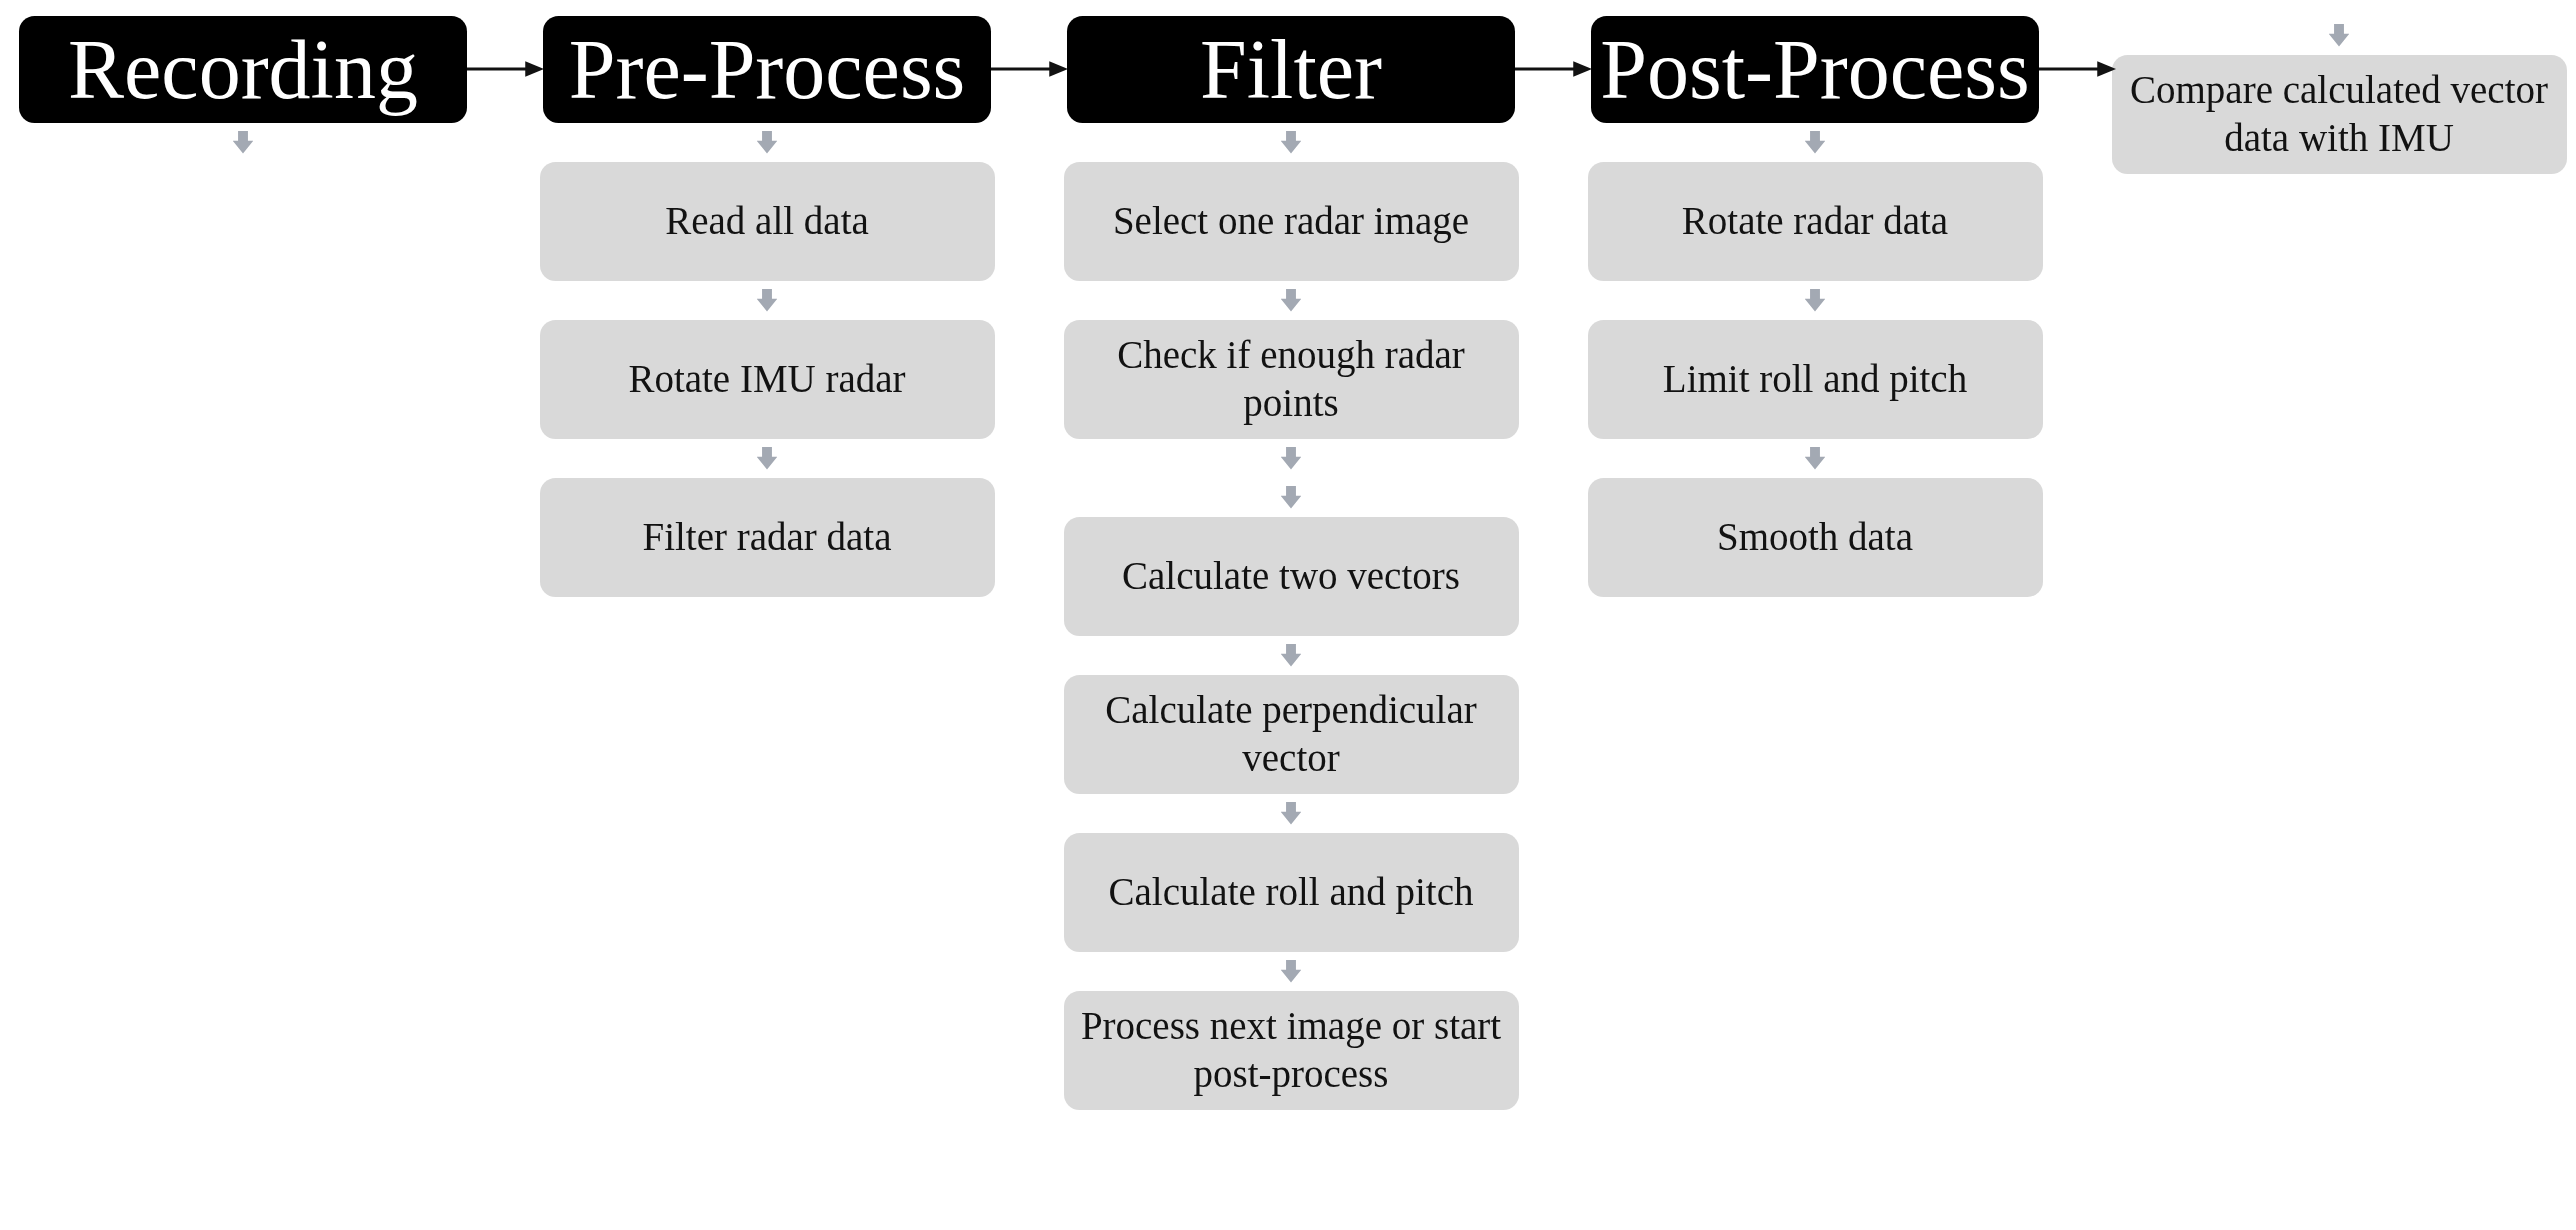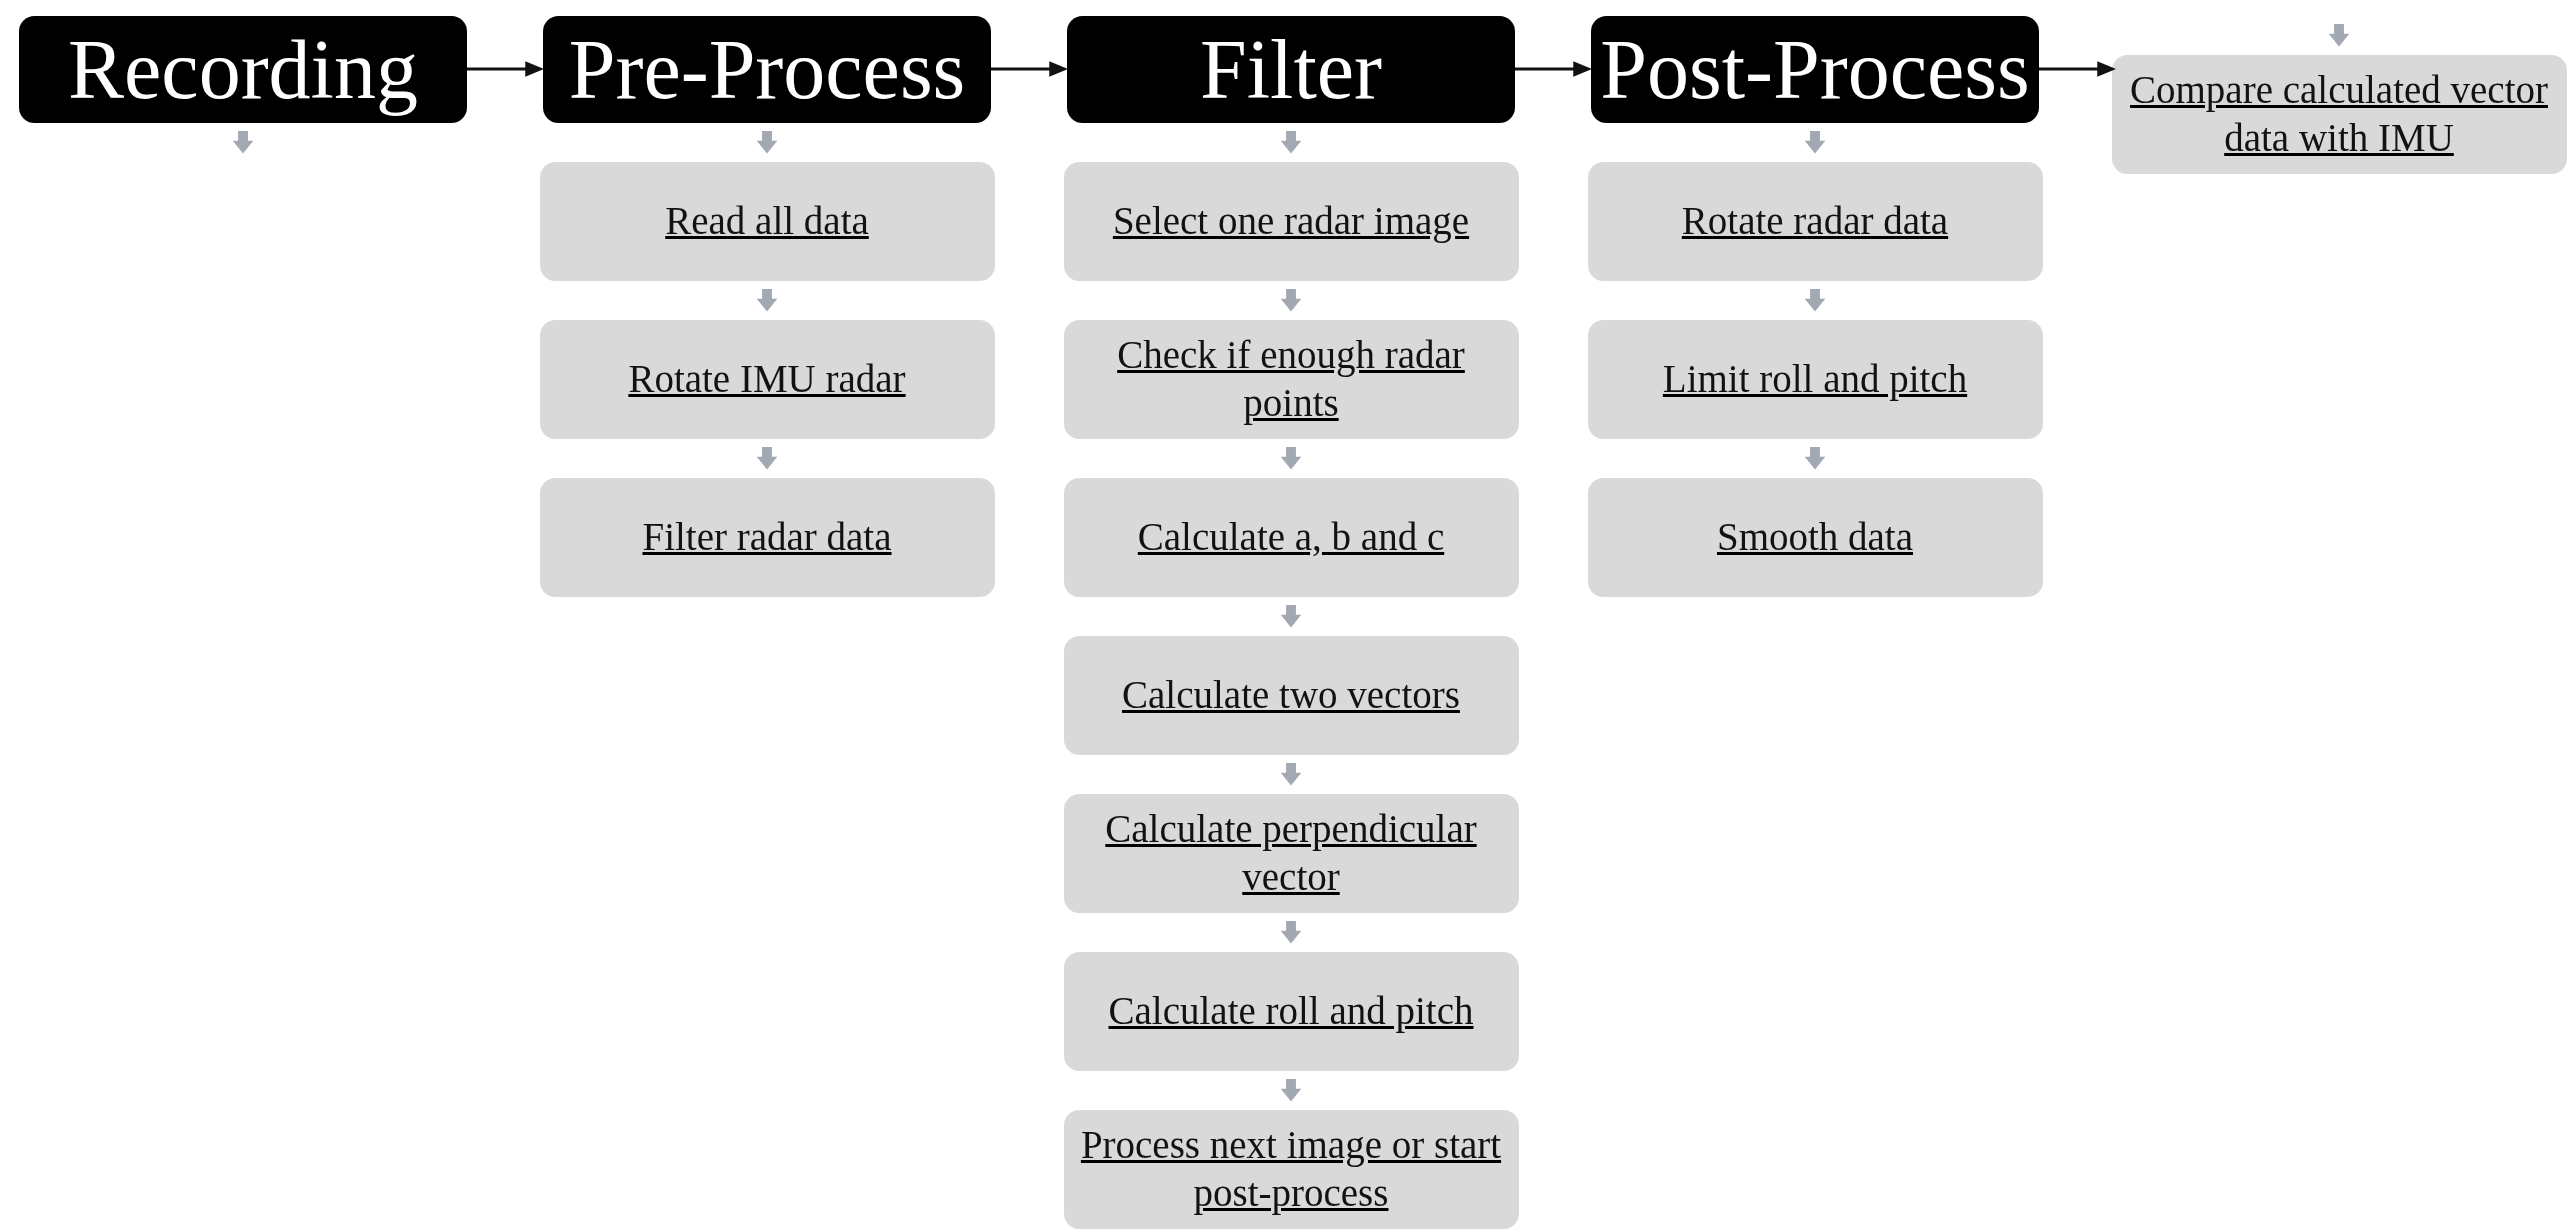--- a/index.html
+++ b/index.html
@@ -21,21 +21,20 @@
     padding:15.5px 0 0 15.5px;
     box-sizing:border-box;
     display:flex;
     gap:69px;
   }
   .column{
     flex:0 0 455px;
     width:455px;
     display:flex;
     flex-direction:column;
-    text-decoration:underline;
   }
   .stage-header{
     position:relative;
     height:107px;
     margin:0 3.9px;
     background:var(--stage-bg);
     color:var(--stage-text);
     border-radius:15.5px;
     display:flex;align-items:center;justify-content:center;
     font-size:84px;
@@ -136,23 +135,20 @@
       </div>
       <div class="gap">
         <div class="v-arrow"></div>
       </div>
       <div class="step-box">
         <span>Check if enough radar points</span>
       </div>
       <div class="gap">
         <div class="v-arrow"></div>
       </div>
-      <div class="step-box">
-        <span>Calculate a, b and c</span>
-      </div>
       <div class="gap">
         <div class="v-arrow"></div>
       </div>
       <div class="step-box">
         <span>Calculate two vectors</span>
       </div>
       <div class="gap">
         <div class="v-arrow"></div>
       </div>
       <div class="step-box">

